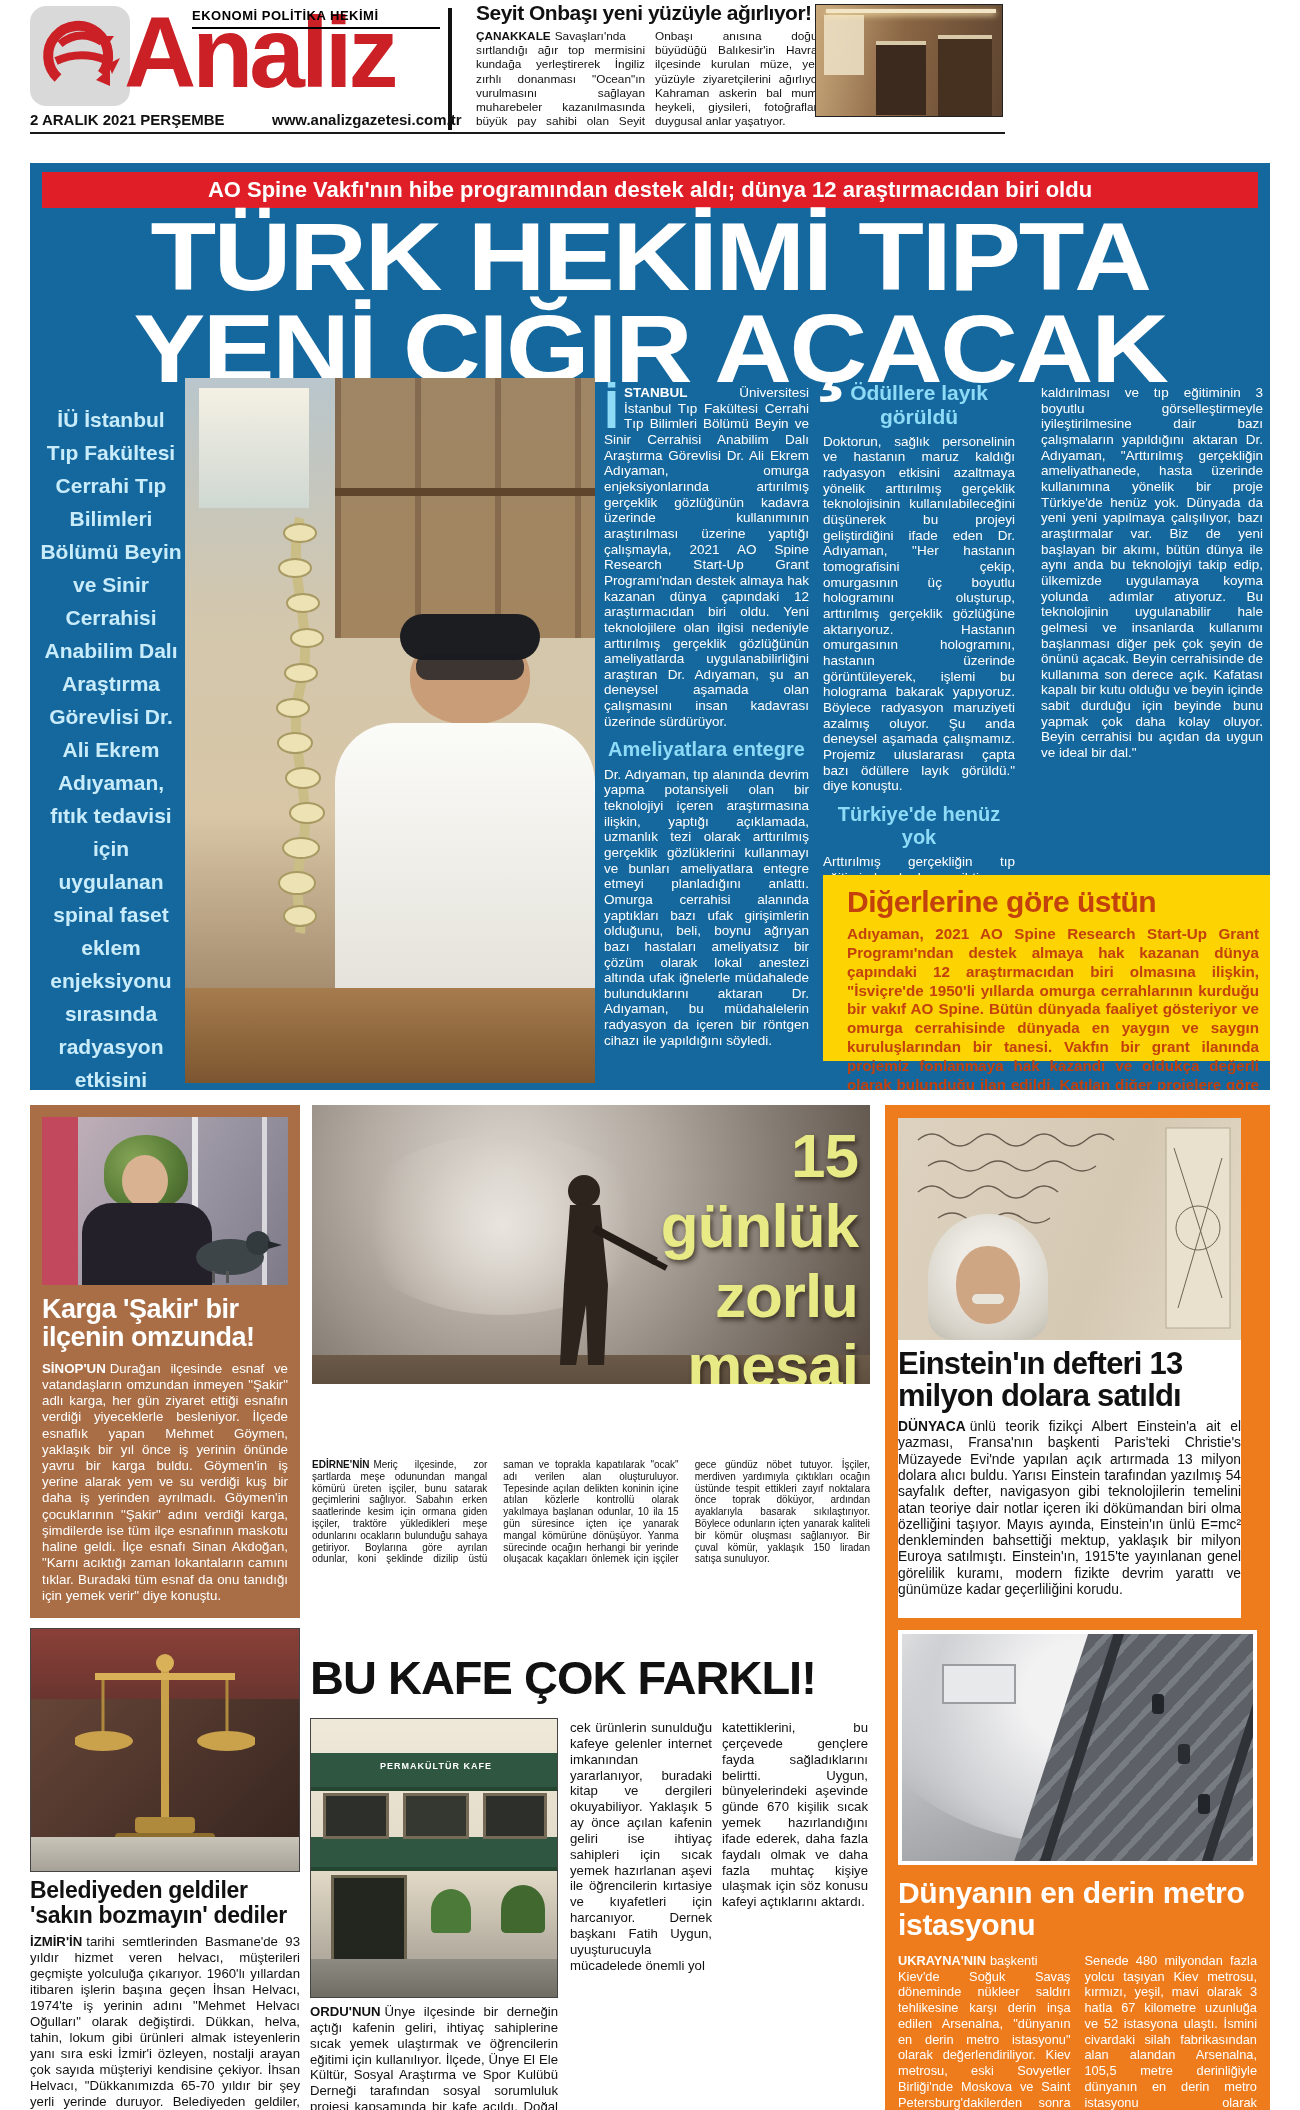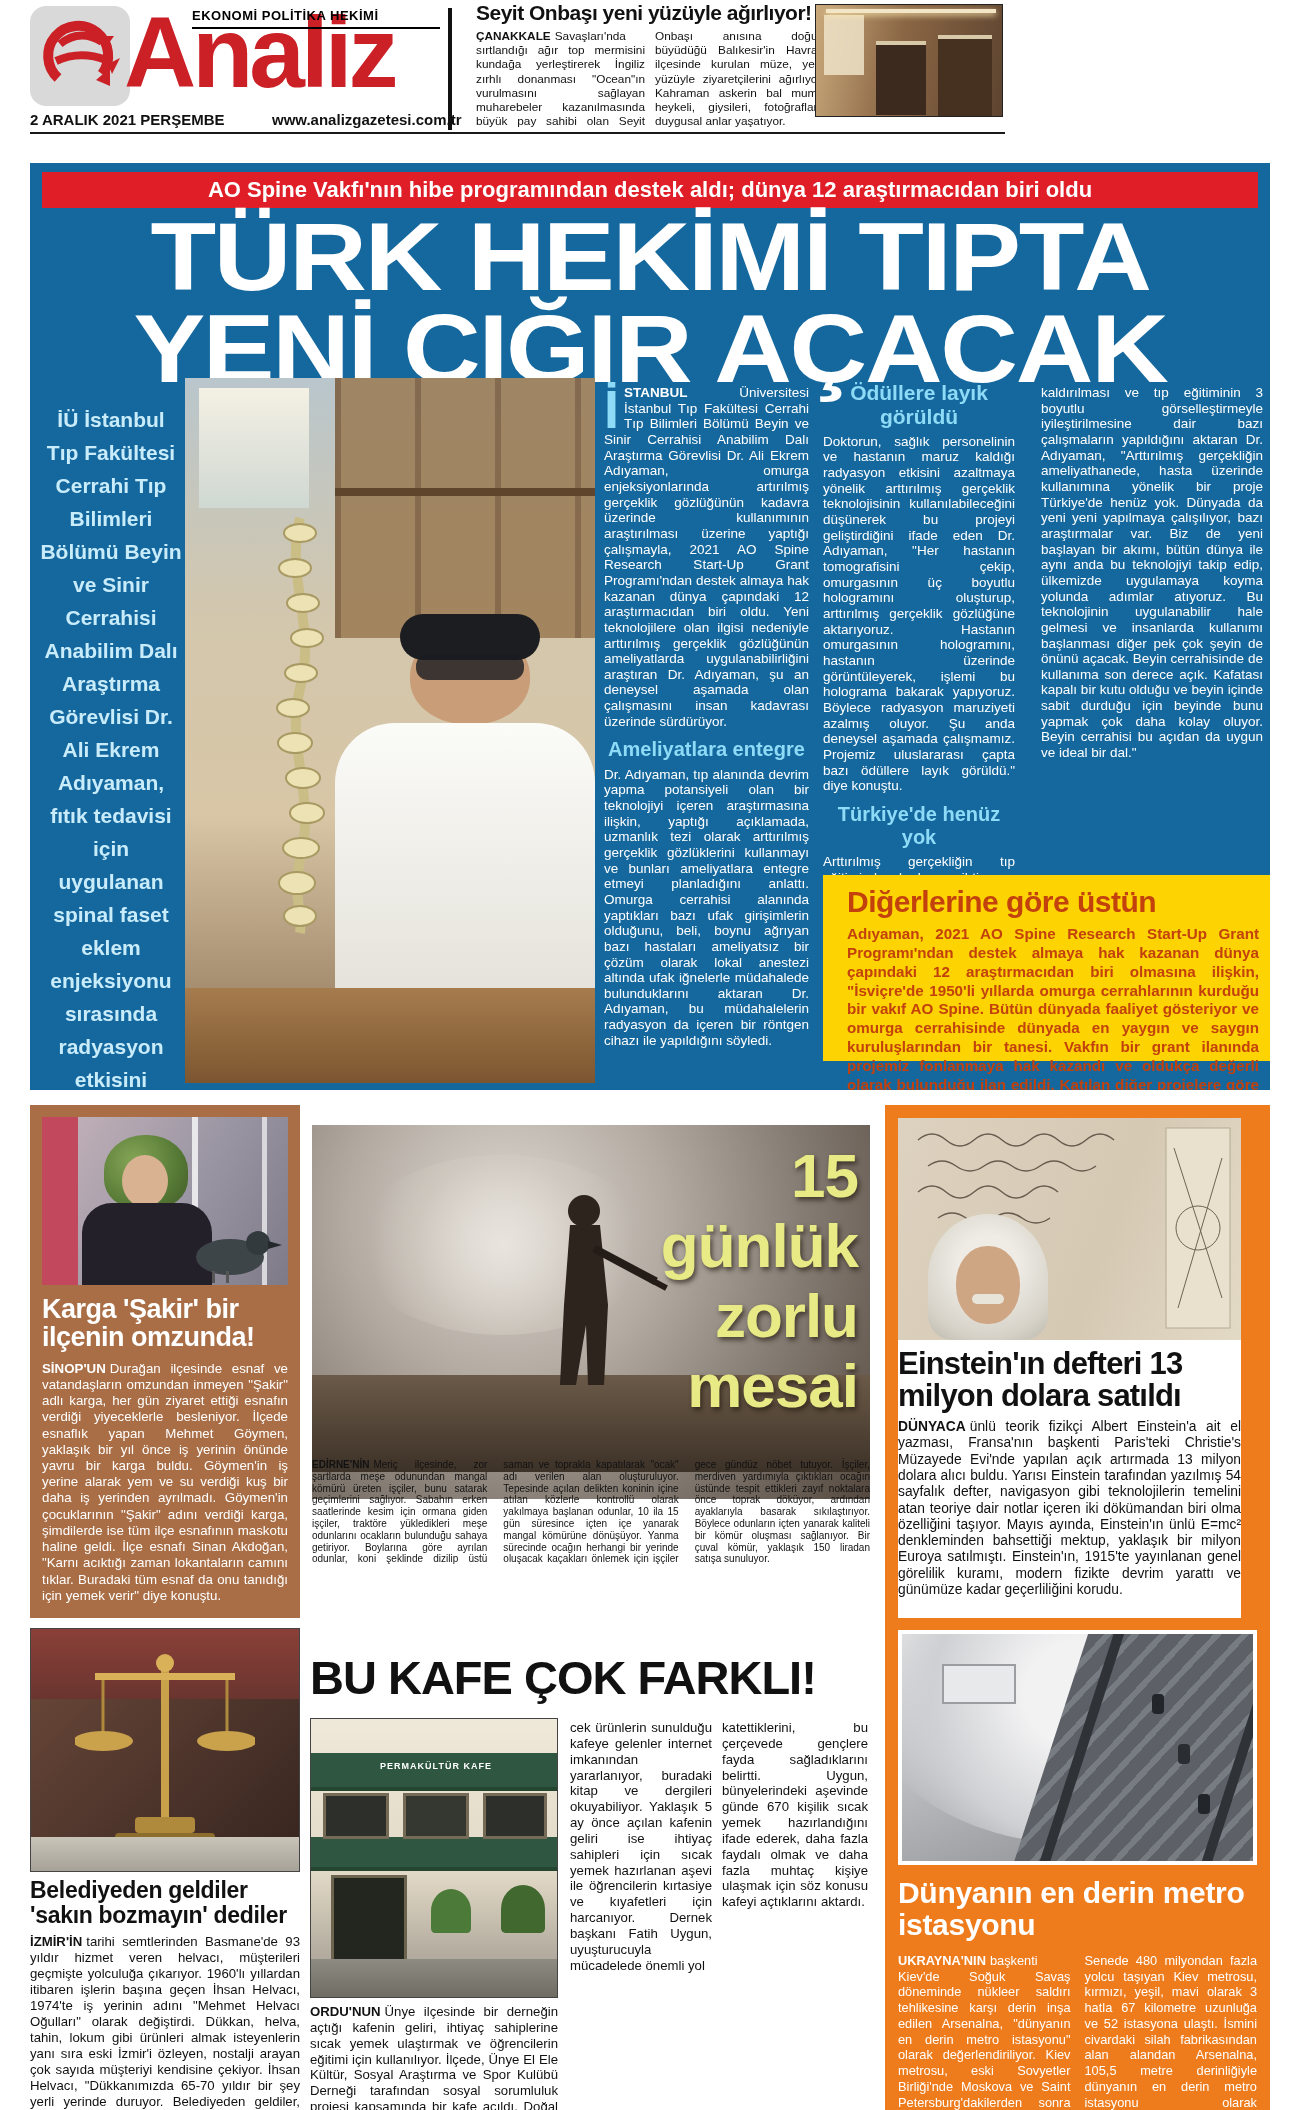--- a/index.html
+++ b/index.html
@@ -49,22 +49,22 @@
   .highlight .txt{margin-top:6px;font-size:15.2px;font-weight:bold;line-height:1.24;}
 
   
   .crow-panel{left:30px;top:1105px;width:246px;height:489px;background:#a96e46;padding:12px;color:#fff;}
   .ph-crow{position:relative;width:246px;height:168px;overflow:hidden;
            background:linear-gradient(120deg,#c7b4bb 0%,#9b96a4 55%,#7e7a88 100%);}
   .crow-panel h2{margin:10px 0 0 0;font-size:27px;line-height:1.05;letter-spacing:-.5px;}
   .crow-panel .txt{margin-top:9px;font-size:13.3px;line-height:1.22;}
 
   
-  .ph-coal{left:312px;top:1105px;width:558px;height:374px;overflow:hidden;
-           background:radial-gradient(circle at 35% 25%,#ddd8d1 0%,#b3aba2 35%,#847b72 65%,#55493f 100%);margin-top:20px;}
+  .ph-coal{left:312px;top:1105px;width:558px;height:279px;overflow:hidden;
+           background:radial-gradient(circle at 35% 25%,#ddd8d1 0%,#b3aba2 35%,#847b72 65%,#55493f 100%);}
   .coal-hl{position:absolute;right:12px;top:16px;text-align:right;color:#e8eb85;font-weight:bold;
            font-size:62px;line-height:70px;letter-spacing:-1px;text-shadow:2px 3px 5px rgba(35,25,15,.7);}
   .coal-body{left:312px;top:1459px;width:558px;height:196px;column-count:3;column-gap:16px;
              font-size:10px;line-height:1.18;}
 
   
   .cafe-hl{left:310px;top:1650px;width:560px;font-size:47px;font-weight:bold;letter-spacing:-1px;}
   .ph-cafe{left:310px;top:1718px;width:246px;height:278px;border:1px solid #444;overflow:hidden;
            background:linear-gradient(180deg,#efe9da 0%,#e2d9c6 55%,#9a948a 100%);}
   .cafe-col{font-size:13.2px;line-height:1.2;}

